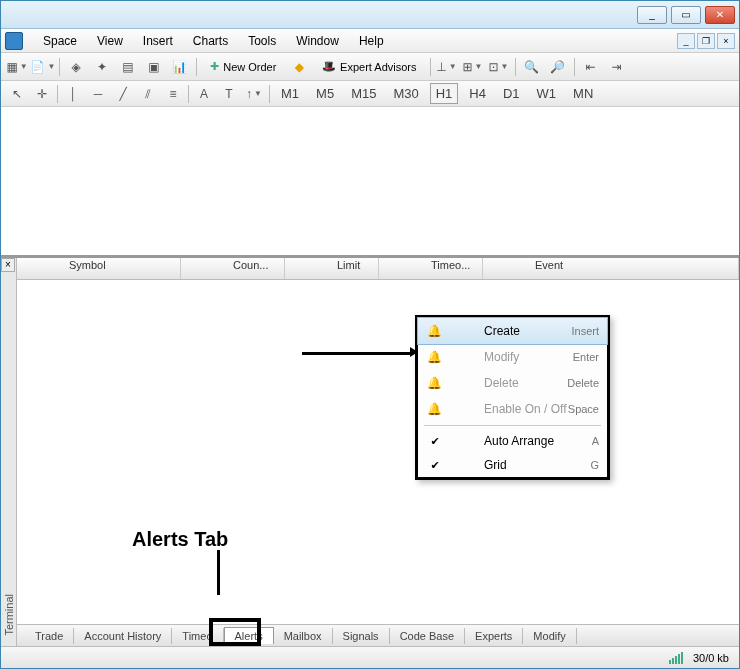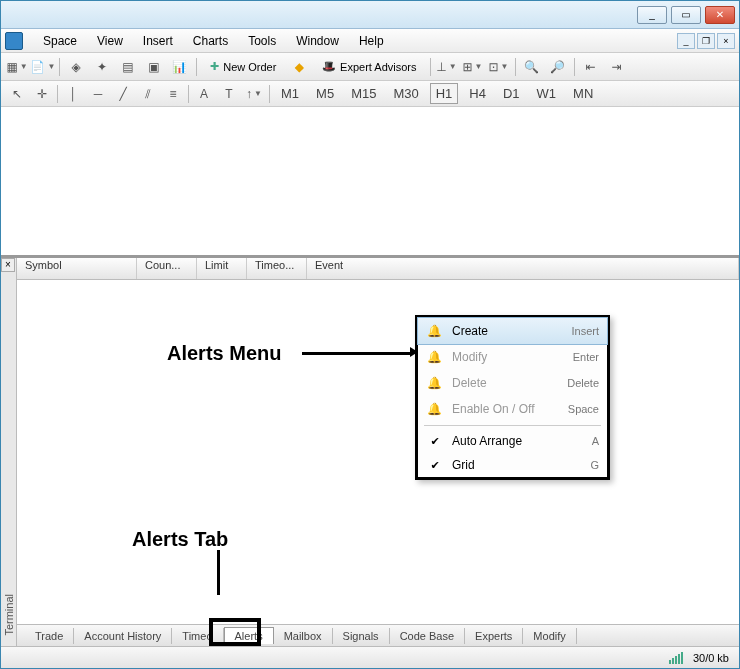--- a/index.html
+++ b/index.html
@@ -22,34 +22,34 @@
 .tf-btn { padding: 2px 5px; font-size: 13px; color: #444; cursor: pointer; border: 1px solid transparent; }
 .tf-btn.active { border: 1px solid #a0a0a0; background: #f4f4f4; }
 .chart-area { height: 150px; background: #fff; border-bottom: 2px solid #999; position: relative; overflow: hidden; }
 .candle { position: absolute; bottom: 0; }
 .terminal { flex: 1; display: flex; border-top: 1px solid #999; position: relative; }
 .term-header { position: absolute; top: 0; left: 0; width: 14px; height: 14px; background: #eee; border: 1px solid #aaa; font-size: 10px; text-align: center; cursor: pointer; z-index: 5; }
 .term-sidebar { width: 16px; background: #e8e8e8; display: flex; align-items: flex-end; justify-content: center; border-right: 1px solid #bbb; }
 .term-sidebar-label { writing-mode: vertical-lr; transform: rotate(180deg); font-size: 11px; padding: 10px 0; color: #555; }
 .term-body { flex: 1; display: flex; flex-direction: column; background: #fff; position: relative; }
 .col-headers { height: 22px; background: linear-gradient(#fdfdfd, #e5e5e5); display: flex; border-bottom: 1px solid #bbb; }
-.col-header { padding: 1px 8px; border-right: 1px solid #ccc; font-size: 11px; color: #333; }
+.col-header { padding: 1px 8px; border-right: 1px solid #ccc; font-size: 11px; color: #333; margin-left: 44px; }
 .term-content { flex: 1; background: #fff; position: relative; }
 .tab-strip { height: 22px; background: linear-gradient(#f8f8f8, #e2e2e2); display: flex; align-items: center; padding: 0 8px; border-top: 1px solid #bbb; }
 .tab { padding: 2px 10px; font-size: 11px; color: #444; cursor: pointer; border-right: 1px solid #bbb; }
 .tab.active { background: #fff; border-top: 1px solid #999; border-left: 1px solid #999; border-right: 1px solid #999; }
 .status-bar { height: 22px; background: linear-gradient(#f8f8f8, #e4e4e4); display: flex; align-items: center; justify-content: flex-end; padding: 0 10px; gap: 10px; border-top: 1px solid #bbb; font-size: 11px; }
 .signal-icon { display: flex; gap: 1px; align-items: flex-end; }
 .signal-bar { width: 2px; background: #4a8; }
 .context-menu { position: absolute; border: 3px solid #000; background: #fdfdfd; box-shadow: 3px 3px 6px rgba(0,0,0,0.25); z-index: 100; width: 195px; }
 .ctx-item { display: flex; align-items: center; padding: 5px 8px; font-size: 12px; cursor: pointer; }
 .ctx-item.highlight { background: linear-gradient(#e8f3fb, #cfe5f4); border: 1px solid #8fb8d8; margin: -1px; }
 .ctx-item.disabled { color: #999; }
 .ctx-icon { width: 18px; height: 16px; margin-right: 8px; display: flex; align-items: center; justify-content: center; font-size: 12px; }
-.ctx-label { flex: 1; }
+.ctx-label { flex: 1; margin-left: 32px; }
 .ctx-shortcut { color: #777; font-size: 11px; }
 .ctx-sep { height: 1px; background: #ccc; margin: 3px 6px; }
 .ctx-check { width: 18px; text-align: center; margin-right: 8px; font-size: 11px; }
 .annotation { position: absolute; font-size: 20px; font-weight: bold; color: #000; z-index: 50; }
 .annotation-line { position: absolute; border-top: 3px solid #000; z-index: 49; }
 .annotation-arrow { position: absolute; width: 0; height: 0; border-left: 8px solid #000; border-top: 5px solid transparent; border-bottom: 5px solid transparent; z-index: 49; }
 .highlight-box { position: absolute; border: 4px solid #000; z-index: 48; }
 </style>
 </head>
 <body>
@@ -201,21 +201,20 @@
     <div class="term-body">
       <div class="col-headers">
         <div class="col-header" style="width:120px">Symbol</div>
         <div class="col-header" style="width:60px">Coun...</div>
         <div class="col-header" style="width:50px">Limit</div>
         <div class="col-header" style="width:60px">Timeo...</div>
         <div class="col-header" style="flex:1">Event</div>
       </div>
       <div class="term-content">
 
-        <div class="annotation" style="top:62px; left:150px">Alerts Menu</div>
         <div class="annotation-line" style="top:72px; left:285px; width:110px"></div>
         <div class="annotation-arrow" style="top:67px; left:393px"></div>
 
         <div class="annotation" style="top:248px; left:115px">Alerts Tab</div>
         <div class="annotation-line" style="top:270px; left:200px; width:3px; height:45px; border-top:none; border-left:3px solid #000"></div>
 
         <div class="context-menu" style="top:35px; left:398px">
           <div class="ctx-item highlight">
             <span class="ctx-icon" style="color:#d4a800">🔔</span>
             <span class="ctx-label">Create</span>

